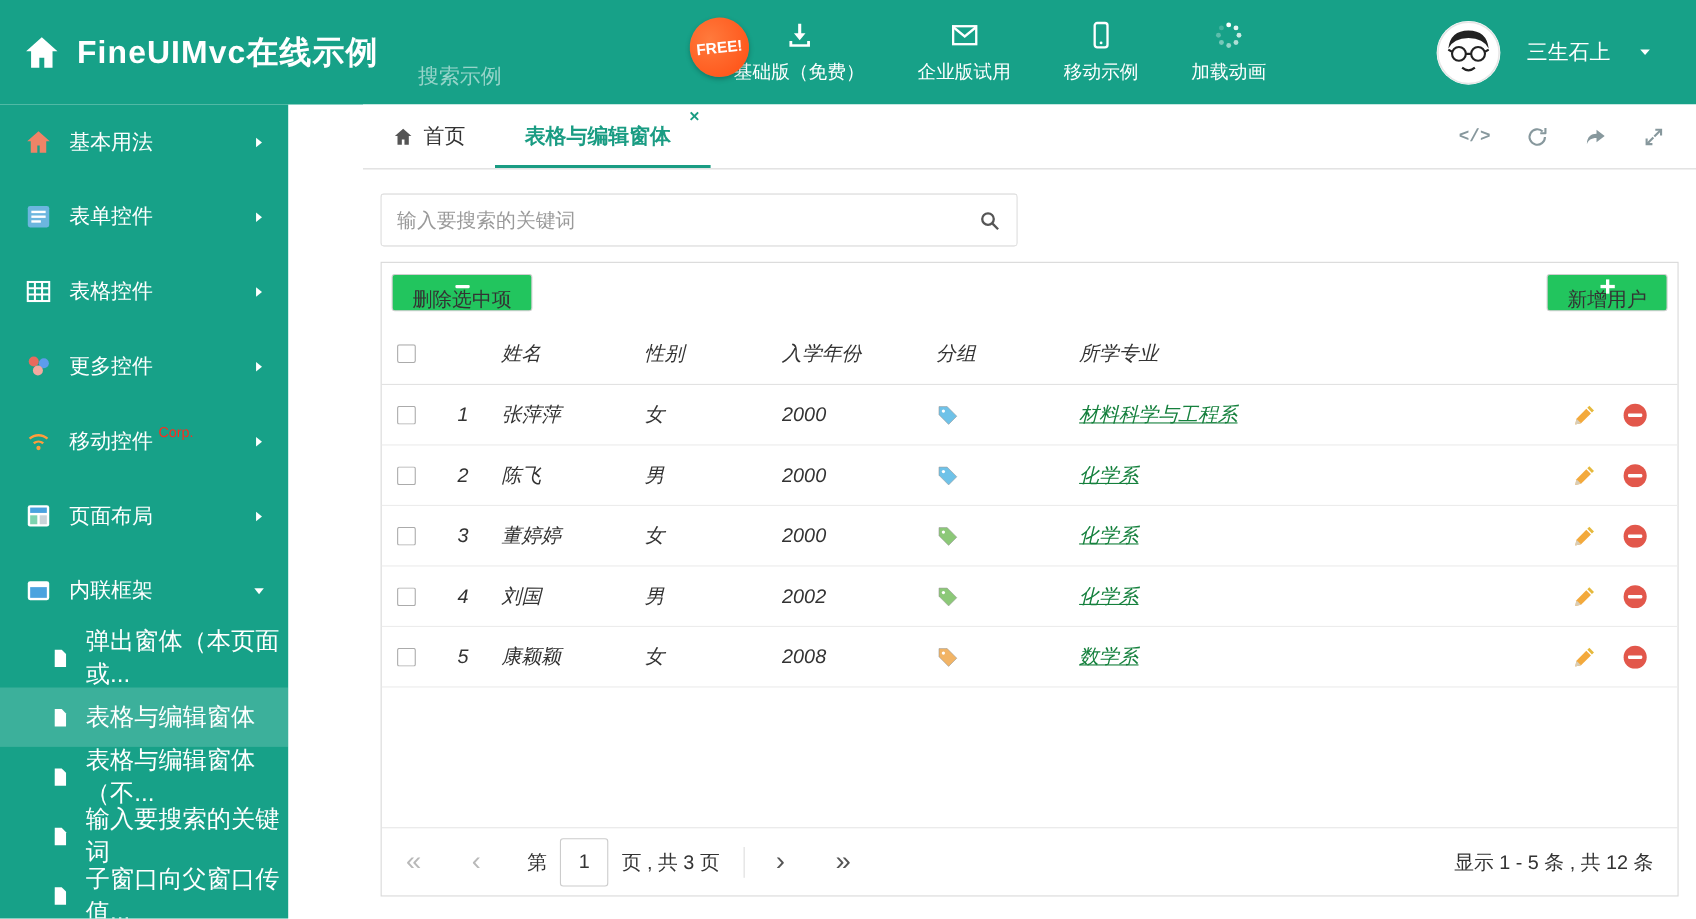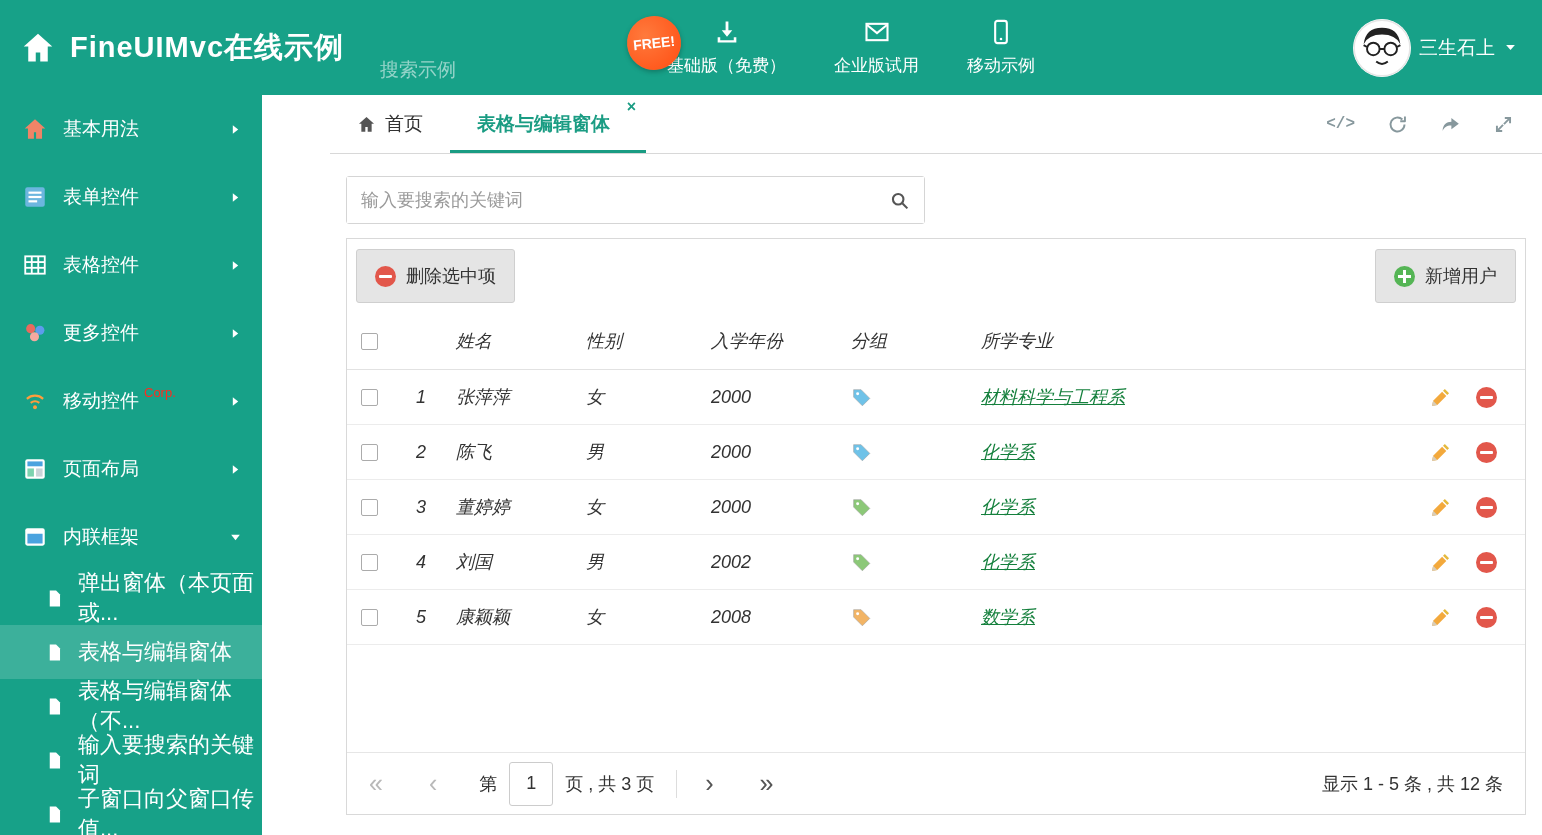--- a/index.html
+++ b/index.html
@@ -15,21 +15,21 @@
   .hsearch input { flex:1; background:transparent; border:none; outline:none; color:rgba(255,255,255,.9); font-size:19px; font-family:inherit; }
   .hsearch input::placeholder { color:rgba(255,255,255,.55); }
   .hsearch .icon { width:22px; height:22px; color:rgba(255,255,255,.85); margin-left:6px; }
   .top-nav { display:flex; margin-left:48px; }
   .nav-item { position:relative; display:flex; flex-direction:column; align-items:center; justify-content:center; gap:8px; padding:0 24px; font-size:17px; cursor:pointer; }
   .nav-icon { width:28px; height:28px; display:inline-flex; }
   .free-badge { position:absolute; left:-16px; top:-2px; width:54px; height:54px; border-radius:50%;
     background:radial-gradient(circle at 35% 35%, #ff7a3c, #ff4d12); color:#fff; font-weight:bold; font-size:14px;
     display:flex; align-items:center; justify-content:center; transform:rotate(-6deg);
     box-shadow:0 2px 5px rgba(0,0,0,.25); z-index:2; }
-  .user { margin-left:auto; display:flex; align-items:center; gap:8px; padding-right:24px; cursor:pointer; }
+  .user { margin-left:auto; display:flex; align-items:center; gap:24px; padding-right:39px; cursor:pointer; }
   .avatar { width:58px; height:58px; border-radius:50%; overflow:hidden; background:#fff; display:inline-flex; }
   .user-name { font-size:19px; }
   .caret { width:15px; height:15px; display:inline-flex; }
 
   
   .sidebar { position:absolute; top:95px; left:0; width:262px; bottom:0; background:#17a188; color:#fff; overflow:hidden; }
   .side-item { height:68px; display:flex; align-items:center; padding:0 20px 0 22px; font-size:19px; cursor:pointer; }
   .side-icon { width:26px; height:26px; margin-right:15px; display:inline-flex; }
   .chev { margin-left:auto; width:13px; height:13px; display:inline-flex; color:#fff; }
   .corp-badge { color:#ff2b1e; font-size:13px; margin-left:5px; align-self:flex-start; margin-top:18px; }
@@ -51,21 +51,21 @@
   .filter-row { display:flex; gap:13px; margin:22px 16px 0 16px; }
   .search-box { position:relative; width:579px; height:48px; border:1px solid #d5d5d5; border-radius:3px; background:#fff; }
   .search-box input { width:100%; height:100%; border:none; outline:none; padding:0 46px 0 14px; font-size:18px; color:#333; font-family:inherit; }
   .search-box input::placeholder { color:#9a9a9a; }
   .search-box .icon { position:absolute; right:14px; top:13px; width:21px; height:21px; color:#555; cursor:pointer; }
   .dropdown { flex:1; height:48px; border:1px solid #d5d5d5; border-radius:3px; display:flex; align-items:center; padding:0 16px; font-size:18px; color:#333; position:relative; cursor:pointer; background:#fff; }
   .dropdown .caret-dd { position:absolute; right:14px; top:18px; width:15px; height:12px; color:#888; }
 
   .panel { margin:14px 16px 0 16px; border:1px solid #d9d9d9; height:577px; display:flex; flex-direction:column; background:#fff; }
   .toolbar { padding:10px 9px; display:flex; align-items:center; }
-  .btn { height:54px; display:inline-flex; align-items:center; gap:10px; padding:0 18px; border:1px solid #cfcfcf; border-radius:3px; background:#e5e5e5; font-size:18px; color:#333; cursor:pointer; font-family:inherit; }
+  .btn { height:34px; display:inline-flex; align-items:center; gap:10px; padding:0 18px; border:1px solid #cfcfcf; border-radius:3px; background:#22c55e; font-size:18px; color:#333; cursor:pointer; font-family:inherit;flex-direction:column; }
   .btn-add { margin-left:auto; }
   .circle-minus, .circle-plus { width:21px; height:21px; border-radius:50%; position:relative; display:inline-block; }
   .circle-minus { background:#e2574b; }
   .circle-minus::after { content:""; position:absolute; left:4px; top:9px; width:13px; height:3px; background:#fff; border-radius:1px; }
   .circle-plus { background:#55b555; }
   .circle-plus::before { content:""; position:absolute; left:4px; top:9px; width:13px; height:3px; background:#fff; }
   .circle-plus::after { content:""; position:absolute; left:9px; top:4px; width:3px; height:13px; background:#fff; }
 
   .thead { display:flex; align-items:center; height:57px; border-bottom:1px solid #e2e2e2; font-size:18px; color:#333; }
   .trow  { display:flex; align-items:center; height:55px; border-bottom:1px solid #ececec; font-size:18px; color:#333; }
@@ -141,20 +141,35 @@
     </div>
     <div class="nav-item">
       <span class="nav-icon">
         <svg viewBox="0 0 24 24" fill="none" stroke="currentColor" stroke-width="1.8">
             <rect x="7" y="2.5" width="10" height="19" rx="2"></rect>
             <circle cx="12" cy="18" r="1.1" fill="currentColor" stroke="none"></circle>
           </svg>
       </span>
       <span class="nav-label">移动示例</span>
     </div>
+    <div class="nav-item">
+      <span class="nav-icon">
+        <svg viewBox="0 0 24 24" fill="currentColor">
+          <circle cx="12" cy="4" r="1.9" opacity="1"></circle>
+            <circle cx="17.66" cy="6.34" r="1.9" opacity=".9"></circle>
+          <circle cx="20" cy="12" r="1.9" opacity=".78"></circle>
+            <circle cx="17.66" cy="17.66" r="1.9" opacity=".66"></circle>
+          <circle cx="12" cy="20" r="1.9" opacity=".54"></circle>
+            <circle cx="6.34" cy="17.66" r="1.9" opacity=".42"></circle>
+          <circle cx="4" cy="12" r="1.9" opacity=".3"></circle>
+            <circle cx="6.34" cy="6.34" r="1.9" opacity=".2"></circle>
+        </svg>
+      </span>
+      <span class="nav-label">加载动画</span>
+    </div>
   </nav>
 
   <div class="user">
     <span class="avatar">
       <svg viewBox="0 0 60 60">
         <circle cx="30" cy="30" r="29" fill="#fff"></circle>
         <path d="M11 26 Q13 9 30 9 Q47 9 49 26 Q44 16 30 16 Q16 16 11 26 Z" fill="#222"></path>
         <circle cx="21" cy="31" r="6.5" fill="none" stroke="#222" stroke-width="2"></circle>
         <circle cx="39" cy="31" r="6.5" fill="none" stroke="#222" stroke-width="2"></circle>
         <line x1="27.5" y1="31" x2="32.5" y2="31" stroke="#222" stroke-width="2"></line>

